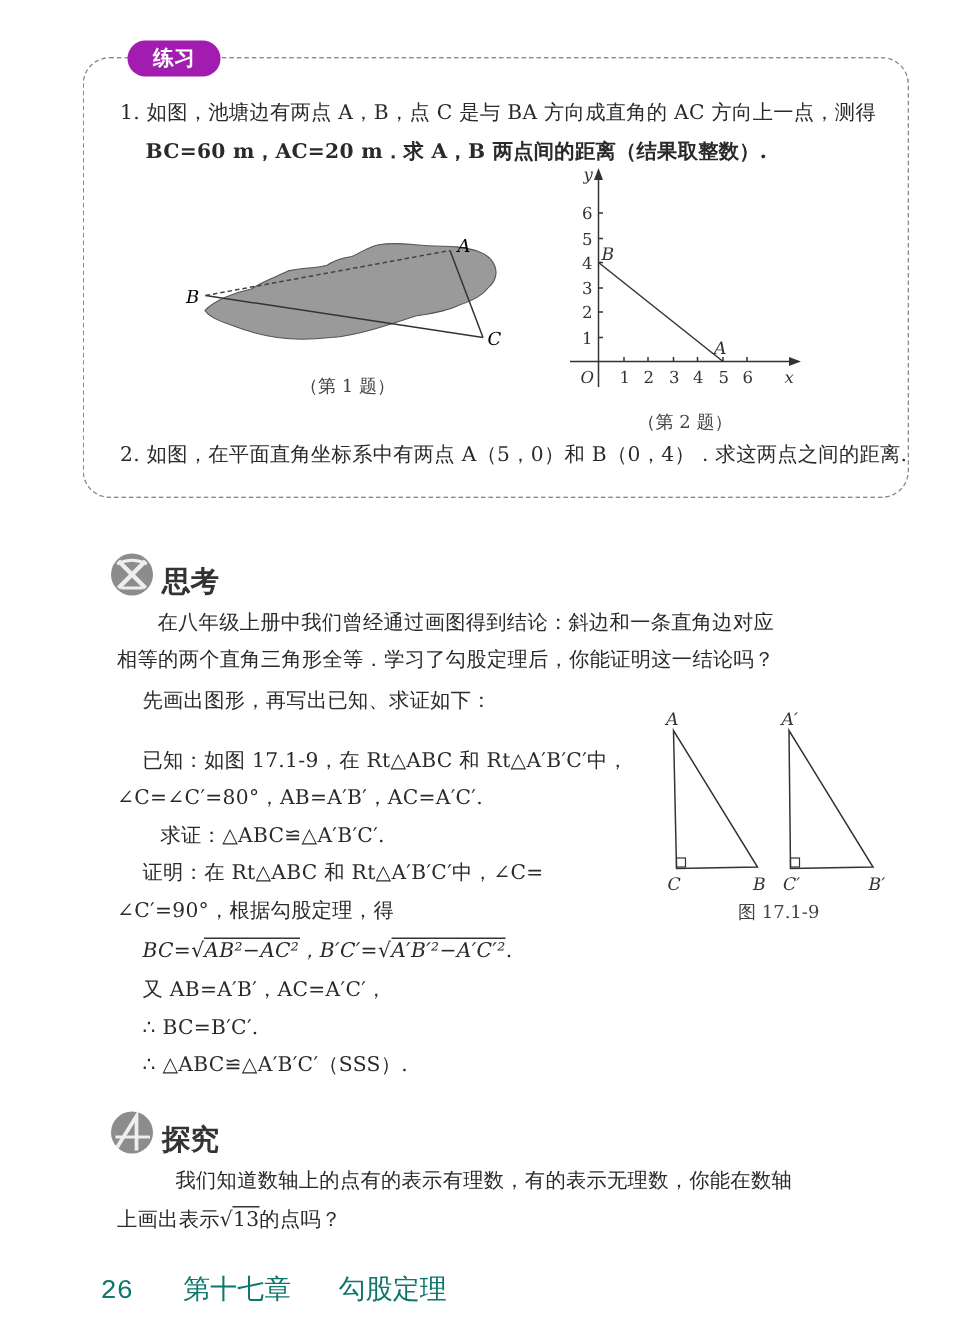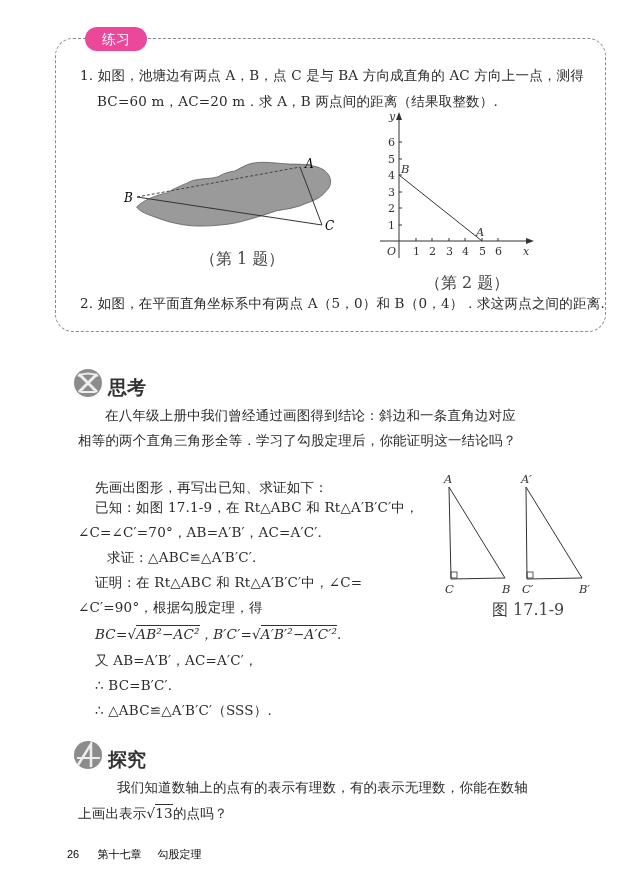--- a/index.html
+++ b/index.html
@@ -9,39 +9,39 @@
   }
   .abs { position:absolute; white-space:nowrap; }
   .txt { font-size:13.5px; line-height:20px; letter-spacing:0.2px; }
   .it { font-style:italic; }
   .practice-box {
     position:absolute; left:55px; top:38px; width:549px; height:292px;
     border:1.6px dashed #8a8a8a; border-radius:18px;
   }
   .badge {
     position:absolute; left:85px; top:27px; width:62px; height:24px;
-    background:#ec4899; border-radius:12px; color:#fff;
-    font-family:"DejaVu Sans", sans-serif; font-weight:normal; font-size:14px;
+    background:#a21caf; border-radius:12px; color:#fff;
+    font-family:"DejaVu Sans", sans-serif; font-weight:bold; font-size:14px;
     text-align:center; line-height:24px;
   }
   .section-title {
     font-family:"DejaVu Sans", sans-serif; font-weight:bold; font-size:19px; color:#333;
   }
-  .caption { font-size:16px; color:#444; }
-  .footer { font-family:Liberation Sans, sans-serif; font-size:11px; color:#000000; }
+  .caption { font-size:12px; color:#444; }
+  .footer { font-family:Liberation Mono, monospace; font-size:18px; color:#0f766e; }
   svg text { font-family:"DejaVu Serif", serif; }
 </style>
 </head>
 <body>
 
 <div class="practice-box"></div>
 <div class="badge">练习</div>
 
 <div class="abs txt" style="left:80px; top:65px;">1. 如图，池塘边有两点 A，B，点 C 是与 BA 方向成直角的 AC 方向上一点，测得</div>
-<div class="abs txt" style="left:97px; top:91px;">BC=60 m，AC=20 m．求 A，B 两点间的距离（结果取整数）.</div>
+<div class="abs txt" style="left:97px; top:91px;font-weight:bold;">BC=60 m，AC=20 m．求 A，B 两点间的距离（结果取整数）.</div>
 
 <svg class="abs" style="left:110px; top:130px;" width="240" height="150">
   <path d="M27,67 C35,58 55,50 70,47 C80,40 95,35 105,30 C118,27 130,28 140,25 C148,20 155,18 163,17 C170,14 178,8 188,6 C200,4 210,5 222,6 C240,8 250,7 260,8 C275,10 285,12 292,20 C300,30 296,40 290,45 C285,52 275,58 262,62 C250,68 235,70 222,72 C210,76 198,80 184,84 C170,88 158,91 143,92 C125,94 108,94 94,92 C80,90 65,86 50,80 C38,76 30,72 27,67 Z" transform="translate(-110,-130) translate(110,130) scale(0.72) translate(10,40)" fill="#9a9a9a" stroke="#555" stroke-width="1"></path>
   <line x1="27" y1="67" x2="190" y2="37" stroke="#444" stroke-width="1" stroke-dasharray="3,2"></line>
   <line x1="27" y1="67" x2="212" y2="95" stroke="#333" stroke-width="1"></line>
   <line x1="190" y1="37" x2="212" y2="95" stroke="#333" stroke-width="1"></line>
   <text x="14" y="72" font-size="12" font-style="italic">B</text>
   <text x="195" y="38" font-size="12" font-style="italic">A</text>
   <text x="215" y="100" font-size="12" font-style="italic">C</text>
 </svg>
@@ -96,23 +96,23 @@
 <svg class="abs" style="left:73px; top:368px;" width="30" height="30">
   <circle cx="15" cy="15" r="14" fill="#8c8c8c"></circle>
   <path d="M6,6 L24,24 M24,6 L6,24" stroke="#eee" stroke-width="3"></path>
   <path d="M5,8 Q15,3 25,8" stroke="#eee" stroke-width="2" fill="none"></path>
   <path d="M8,24 L22,24" stroke="#eee" stroke-width="2"></path>
 </svg>
 <div class="abs section-title" style="left:108px; top:375px;">思考</div>
 <div class="abs txt" style="left:105px; top:405px;">在八年级上册中我们曾经通过画图得到结论：斜边和一条直角边对应</div>
 <div class="abs txt" style="left:78px; top:430px;">相等的两个直角三角形全等．学习了勾股定理后，你能证明这一结论吗？</div>
 
-<div class="abs txt" style="left:95px; top:477px;">先画出图形，再写出已知、求证如下：</div>
+<div class="abs txt" style="left:95px; top:457px;">先画出图形，再写出已知、求证如下：</div>
 <div class="abs txt" style="left:95px; top:497px;">已知：如图 17.1-9，在 Rt△ABC 和 Rt△A′B′C′中，</div>
-<div class="abs txt" style="left:78px; top:522px;">∠C=∠C′=70°，AB=A′B′，AC=A′C′.</div>
+<div class="abs txt" style="left:78px; top:522px;">∠C=∠C′=80°，AB=A′B′，AC=A′C′.</div>
 <div class="abs txt" style="left:107px; top:547px;text-align:right;">求证：△ABC≌△A′B′C′.</div>
 <div class="abs txt" style="left:95px; top:572px;">证明：在 Rt△ABC 和 Rt△A′B′C′中，∠C=</div>
 <div class="abs txt" style="left:78px; top:597px;">∠C′=90°，根据勾股定理，得</div>
 
 <div class="abs txt" style="left:95px; top:624px;">
   <span class="it">BC=</span><span>√</span><span class="it" style="border-top:1px solid #333;margin-top:40px;">AB²−AC²</span><span class="it">，B′C′=</span><span>√</span><span class="it" style="border-top:1px solid #333;font-style:italic;">A′B′²−A′C′²</span><span>.</span>
 </div>
 <div class="abs txt" style="left:95px; top:650px;">又  AB=A′B′，AC=A′C′，</div>
 <div class="abs txt" style="left:95px; top:675px;">∴  BC=B′C′.</div>
 <div class="abs txt" style="left:95px; top:700px;">∴  △ABC≌△A′B′C′（SSS）.</div>

